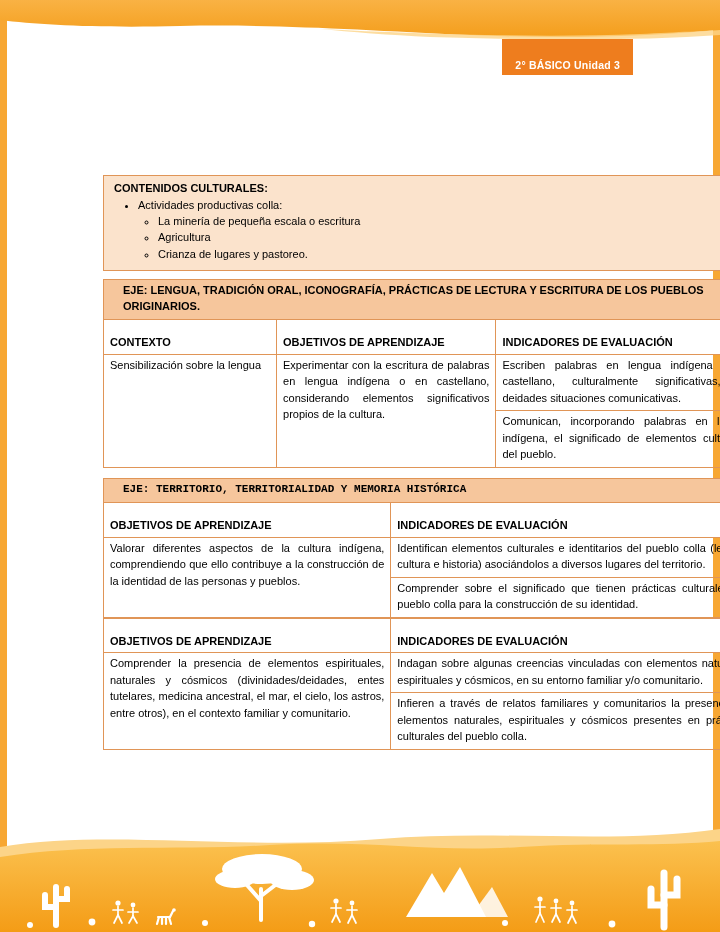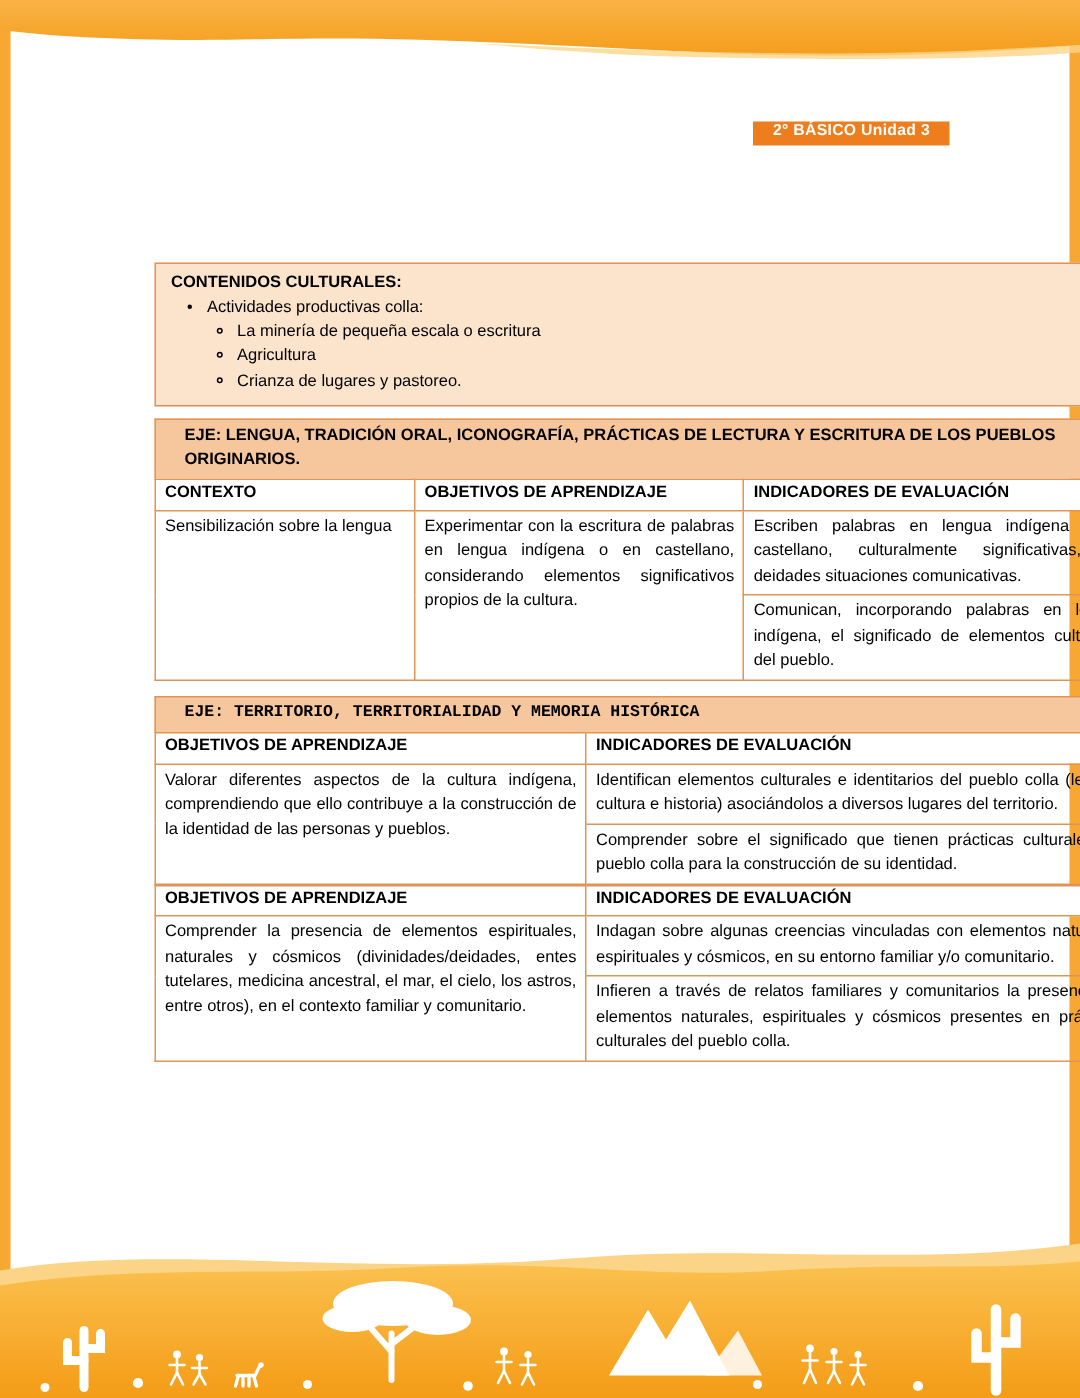--- a/index.html
+++ b/index.html
@@ -15,21 +15,21 @@
   .strip-left { left:0; }
   .strip-right { right:0; }
 
   
   .top-band { position:absolute; top:0; left:0; z-index:2; display:block; }
 
   
   .badge {
     position:absolute; top:39px; right:87px; z-index:3;
     background:#EE7D1E; color:#fff; font-weight:bold; font-size:10.5px;
-    padding:0 13px 4px; letter-spacing:.2px; white-space:nowrap;margin-top:42px;
+    padding:20px 13px 4px; letter-spacing:.2px; white-space:nowrap;
   }
 
   
   .content { position:absolute; top:175px; left:103px; width:654px; z-index:2; }
 
   .contenidos-box {
     background:#FBE3CC; border:1px solid #E09557;
     padding:5px 10px 8px; font-size:11px;
   }
   .box-title { font-weight:bold; font-size:11px; line-height:1.45; }
@@ -44,21 +44,21 @@
   .gap8  { margin-top:8px; }
   .gap10 { margin-top:10px;font-family:Liberation Mono, monospace; }
   .gap12 { margin-top:13px; }
 
   table.grid { width:100%; border-collapse:collapse; table-layout:fixed; }
   .grid th, .grid td {
     border:1px solid #E09557; font-size:11px; vertical-align:top;
   }
   .grid th {
     text-align:left; font-weight:bold; background:#fff;
-    padding:1px 6px 4px; line-height:1.35;
+    padding:15px 6px 4px; line-height:1.35;
   }
   .grid td { text-align:justify; line-height:1.5; padding:2px 6px 4px; }
 
   
   .footer-art { position:absolute; bottom:0; left:0; z-index:2; display:block; }
 </style>
 </head>
 <body>
 
 <div class="page">

